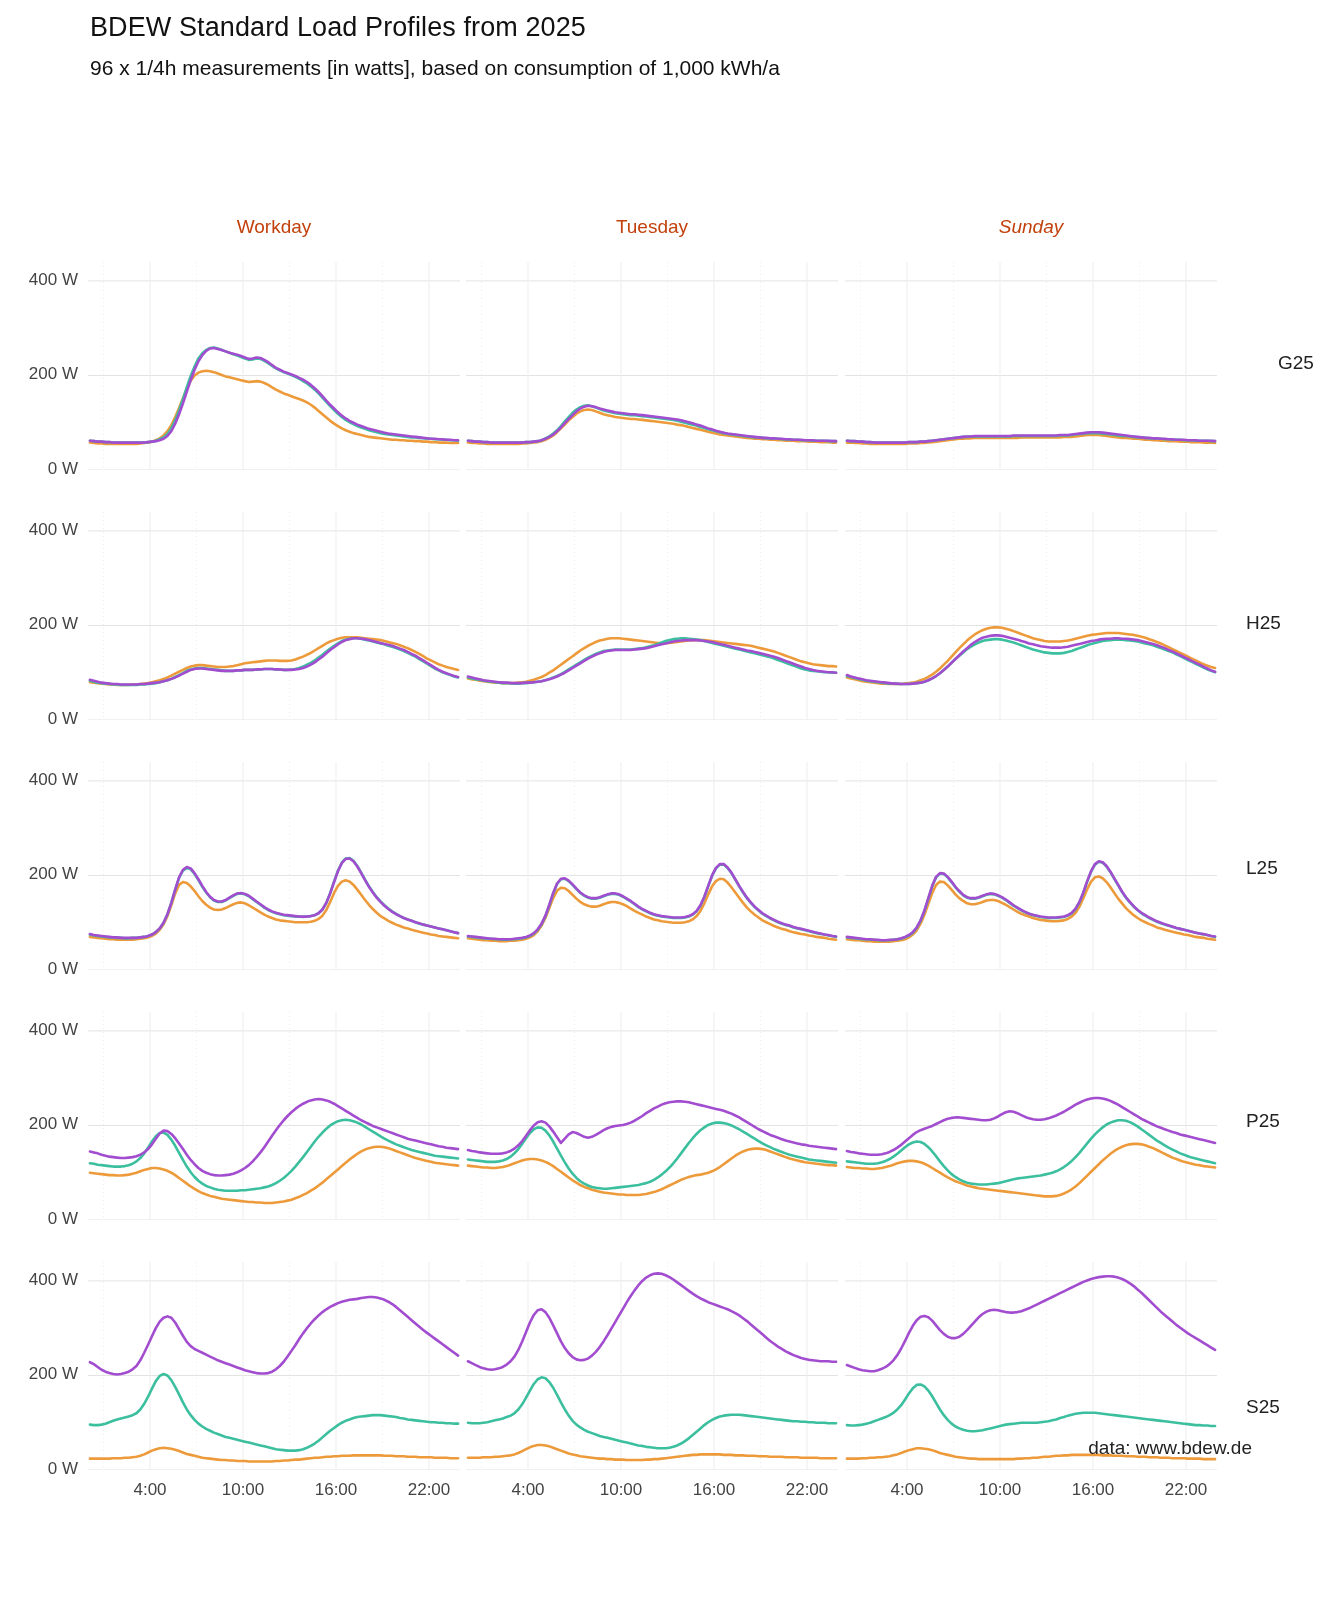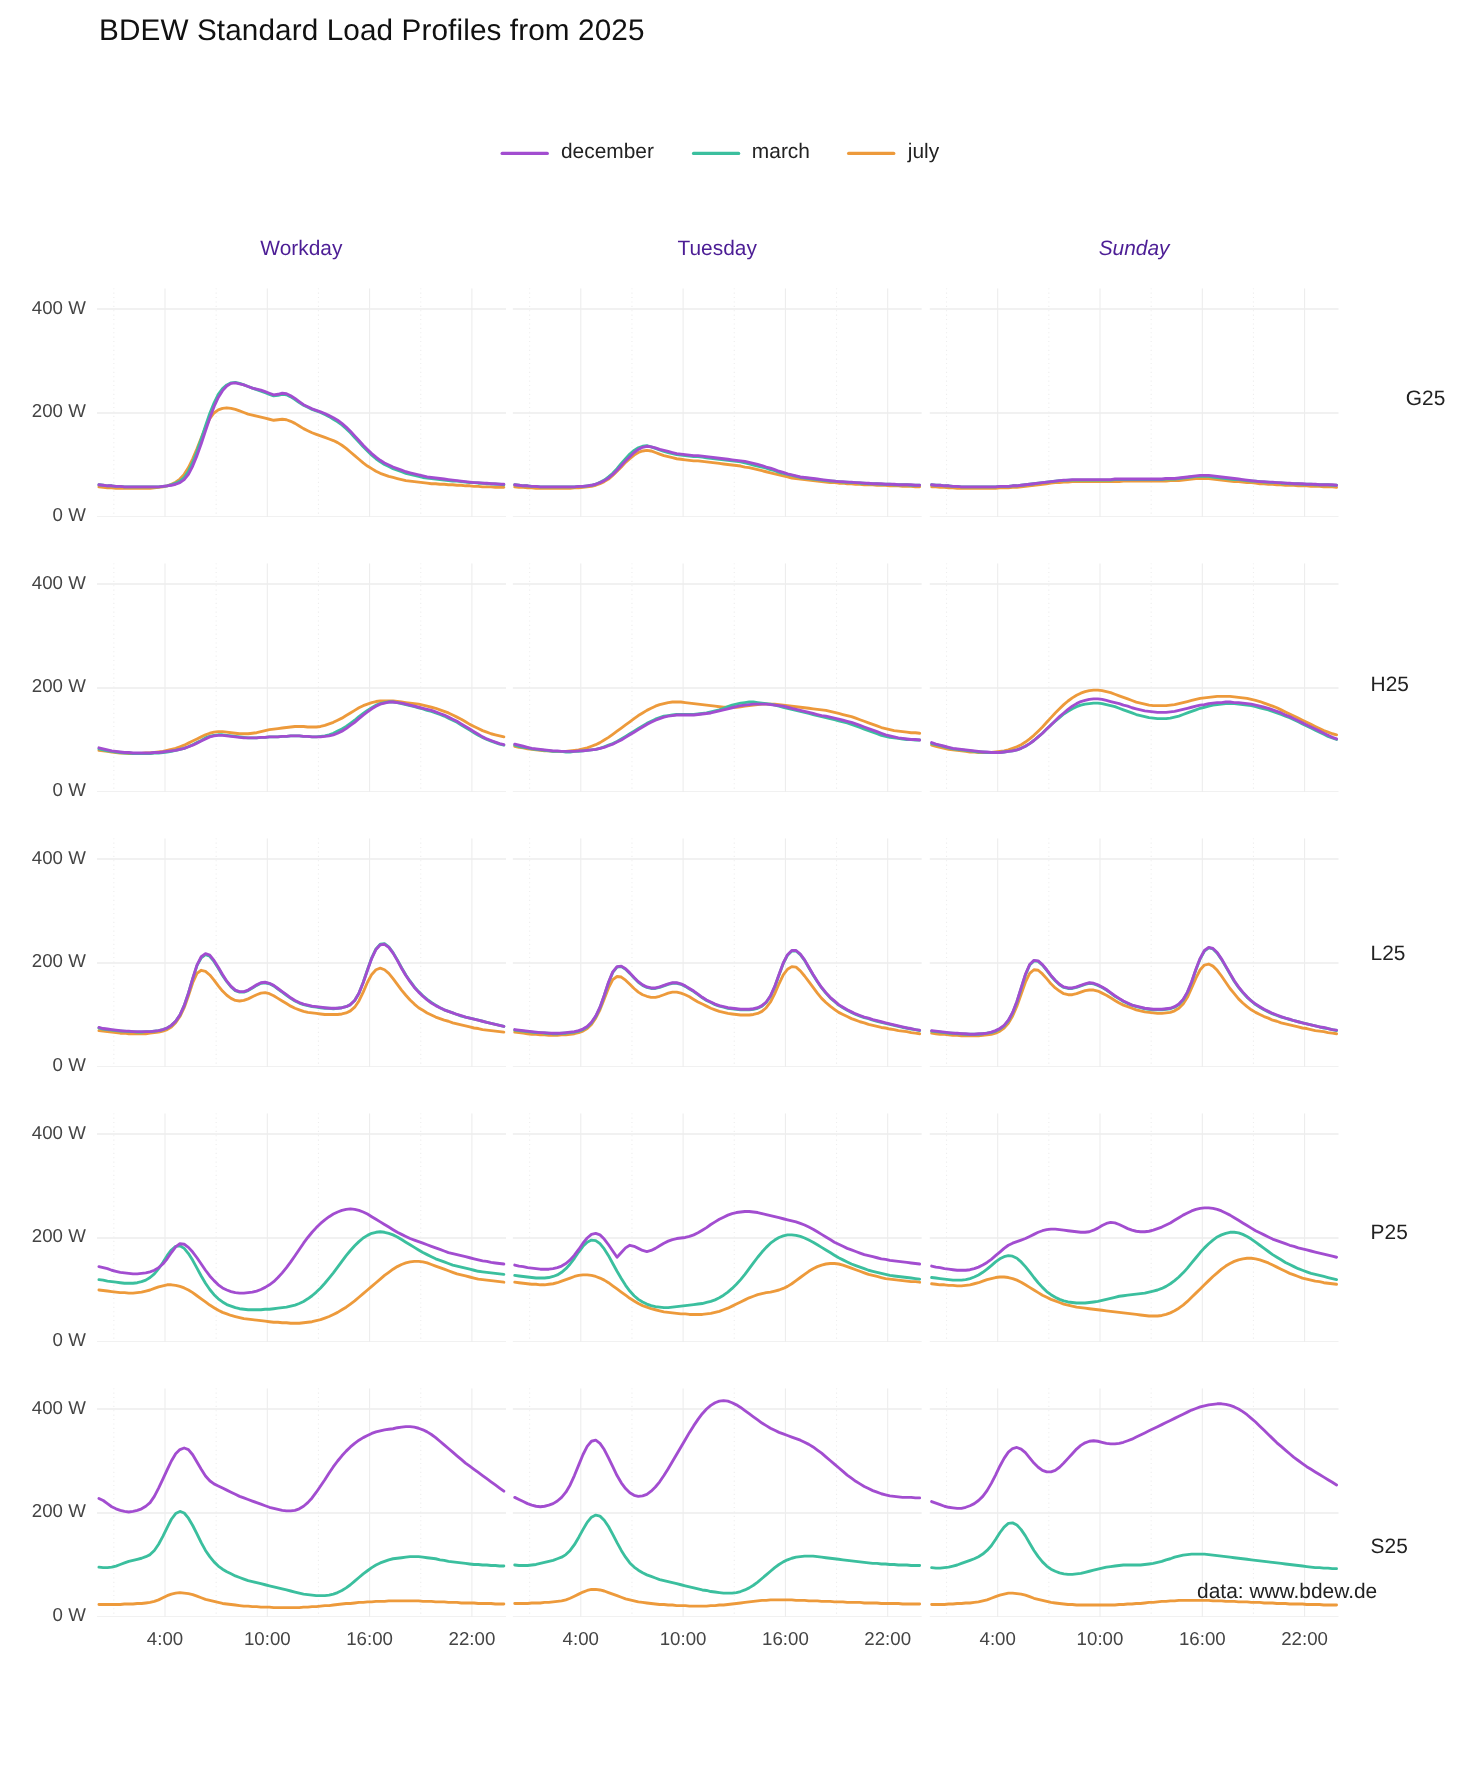--- a/index.html
+++ b/index.html
@@ -9,52 +9,39 @@
     color:#1a1a1a;
     overflow:hidden;
   }
   .page{position:relative;width:1344px;height:1477px;}
   .title{position:absolute;left:90px;top:12px;font-size:27px;font-weight:400;color:#111;letter-spacing:0.1px;}
   .subtitle{position:absolute;left:90px;top:56px;font-size:21px;font-weight:400;color:#111;}
   .legend{position:absolute;left:455px;top:128px;display:flex;align-items:center;gap:34px;}
   .legend-item{display:flex;align-items:center;gap:11px;}
   .legend-line{width:44px;height:3px;border-radius:2px;display:block;}
   .legend-label{font-size:19px;color:#222;}
-  .col-title{position:absolute;font-size:19px;color:#4c1d95;text-align:center;}
+  .col-title{position:absolute;font-size:19px;color:#c2410c;text-align:center;}
   .row-label{position:absolute;font-size:19px;color:#222;}
   .ytick{position:absolute;font-size:17px;color:#444;text-align:right;width:70px;}
   .xtick{position:absolute;font-size:17px;color:#444;text-align:center;width:70px;}
   .footer{position:absolute;right:92px;bottom:18px;font-size:19px;color:#222;}
   .panel{position:absolute;background:#fff;}
   .panel svg{display:block;}
   .gridline{stroke:#ededed;stroke-width:1;}
   .gridline-major{stroke:#e3e3e3;stroke-width:1;}
   .series-path{fill:none;stroke-width:2.6;stroke-linejoin:round;stroke-linecap:round;}
 </style>
 </head>
 <body>
 
 <div class="page">
 
   <div class="title">BDEW Standard Load Profiles from 2025</div>
-
-  <div class="legend">
-    <div class="legend-item">
-      <span class="legend-line" style="background:#A24DD0"></span>
-      <span class="legend-label">december</span>
-    </div>
-    <div class="legend-item">
-      <span class="legend-line" style="background:#3BBF9E"></span>
-      <span class="legend-label">march</span>
-    </div>
-    <div class="legend-item">
-      <span class="legend-line" style="background:#ED9A3B"></span>
-      <span class="legend-label">july</span>
-    </div>
-  </div>
+  <div class="subtitle">96 x 1/4h measurements [in watts], based on consumption of 1,000 kWh/a</div>
+
 
   <div class="col-title" style="left:88px;top:216px;width:372px;">Workday</div>
   <div class="col-title" style="left:466px;top:216px;width:372px;">Tuesday</div>
   <div class="col-title" style="left:845px;top:216px;width:372px;font-style:italic;">Sunday</div>
 
   <div class="row-label" style="left:1246px;top:352px;margin-left:32px;">G25</div>
   <div class="row-label" style="left:1246px;top:612px;">H25</div>
   <div class="row-label" style="left:1246px;top:857px;">L25</div>
   <div class="row-label" style="left:1246px;top:1110px;">P25</div>
   <div class="row-label" style="left:1246px;top:1396px;">S25</div>

